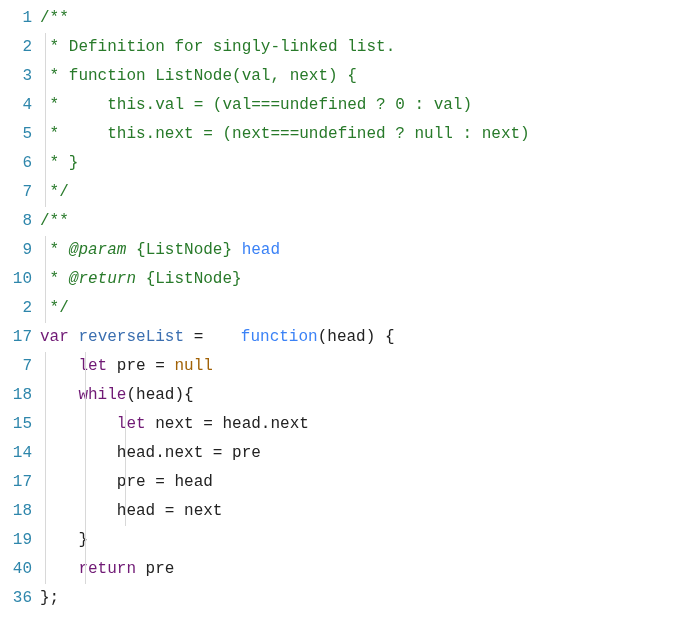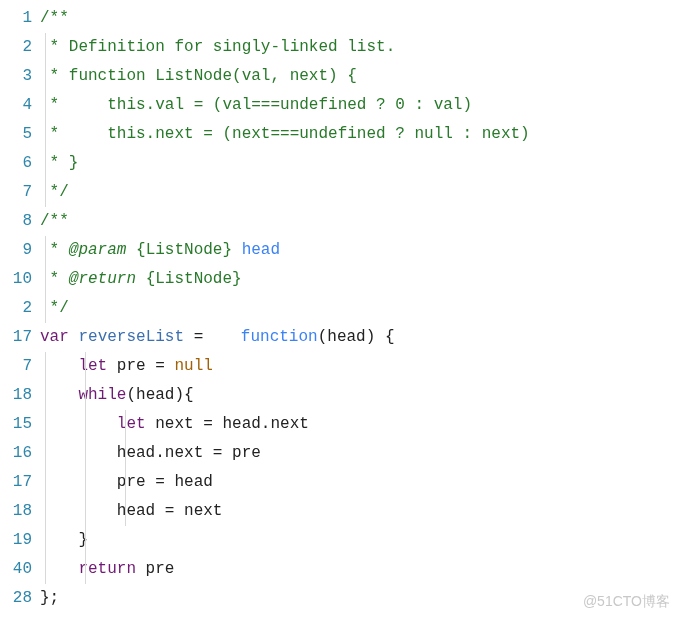--- a/index.html
+++ b/index.html
@@ -74,22 +74,21 @@
       <div class="num">6</div>
       <div class="num">7</div>
       <div class="num">8</div>
       <div class="num">9</div>
       <div class="num">10</div>
       <div class="num">2</div>
       <div class="num">17</div>
       <div class="num">7</div>
       <div class="num">18</div>
       <div class="num">15</div>
-      <div class="num">16</div>
+      <div class="num">14</div>
       <div class="num">17</div>
       <div class="num">18</div>
       <div class="num">19</div>
       <div class="num">40</div>
-      <div class="num">28</div>
+      <div class="num">36</div>
     </div>
   <div class="code"><div class="line"><span class="tok-comment">/**</span></div><div class="line"><span class="indent-guide g1"></span><span class="tok-comment"> * Definition for singly-linked list.</span></div><div class="line"><span class="indent-guide g1"></span><span class="tok-comment"> * function ListNode(val, next) {</span></div><div class="line"><span class="indent-guide g1"></span><span class="tok-comment"> *     this.val = (val===undefined ? 0 : val)</span></div><div class="line"><span class="indent-guide g1"></span><span class="tok-comment"> *     this.next = (next===undefined ? null : next)</span></div><div class="line"><span class="indent-guide g1"></span><span class="tok-comment"> * }</span></div><div class="line"><span class="indent-guide g1"></span><span class="tok-comment"> */</span></div><div class="line"><span class="tok-comment">/**</span></div><div class="line"><span class="indent-guide g1"></span><span class="tok-docstar"> * </span><span class="tok-dockey">@param</span><span class="tok-docstar"> </span><span class="tok-doctype">{ListNode}</span><span class="tok-ident"> head</span></div><div class="line"><span class="indent-guide g1"></span><span class="tok-docstar"> * </span><span class="tok-dockey">@return</span><span class="tok-docstar"> </span><span class="tok-doctype">{ListNode}</span></div><div class="line"><span class="indent-guide g1"></span><span class="tok-comment"> */</span></div><div class="line"><span class="tok-keyword">var</span><span class="tok-punct"> </span><span class="tok-call">reverseList</span><span class="tok-punct"> = </span><span class="tok-funcdef">function</span><span class="tok-punct">(head) {</span></div><div class="line"><span class="indent-guide g1"></span><span class="indent-guide g2"></span><span class="tok-punct">    </span><span class="tok-keyword">let</span><span class="tok-punct"> pre = </span><span class="tok-null">null</span></div><div class="line"><span class="indent-guide g1"></span><span class="indent-guide g2"></span><span class="tok-punct">    </span><span class="tok-keyword">while</span><span class="tok-punct">(head){</span></div><div class="line"><span class="indent-guide g1"></span><span class="indent-guide g2"></span><span class="indent-guide g3"></span><span class="tok-punct">        </span><span class="tok-keyword">let</span><span class="tok-punct"> next = head.next</span></div><div class="line"><span class="indent-guide g1"></span><span class="indent-guide g2"></span><span class="indent-guide g3"></span><span class="tok-punct">        head.next = pre</span></div><div class="line"><span class="indent-guide g1"></span><span class="indent-guide g2"></span><span class="indent-guide g3"></span><span class="tok-punct">        pre = head</span></div><div class="line"><span class="indent-guide g1"></span><span class="indent-guide g2"></span><span class="indent-guide g3"></span><span class="tok-punct">        head = next</span></div><div class="line"><span class="indent-guide g1"></span><span class="indent-guide g2"></span><span class="tok-punct">    }</span></div><div class="line"><span class="indent-guide g1"></span><span class="indent-guide g2"></span><span class="tok-punct">    </span><span class="tok-keyword">return</span><span class="tok-punct"> pre</span></div><div class="line"><span class="tok-punct">};</span></div></div>
-  <div class="watermark">@51CTO博客</div>
 </div>
 
 </body></html>

